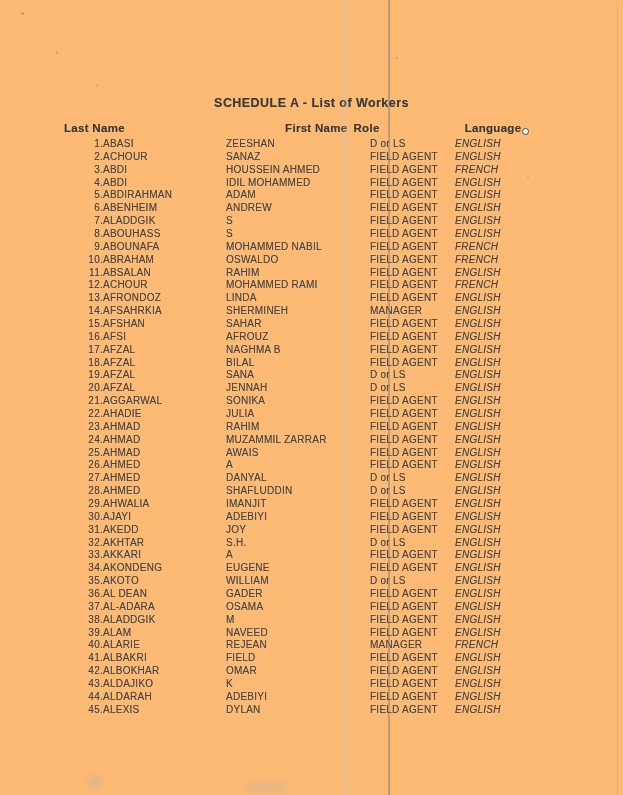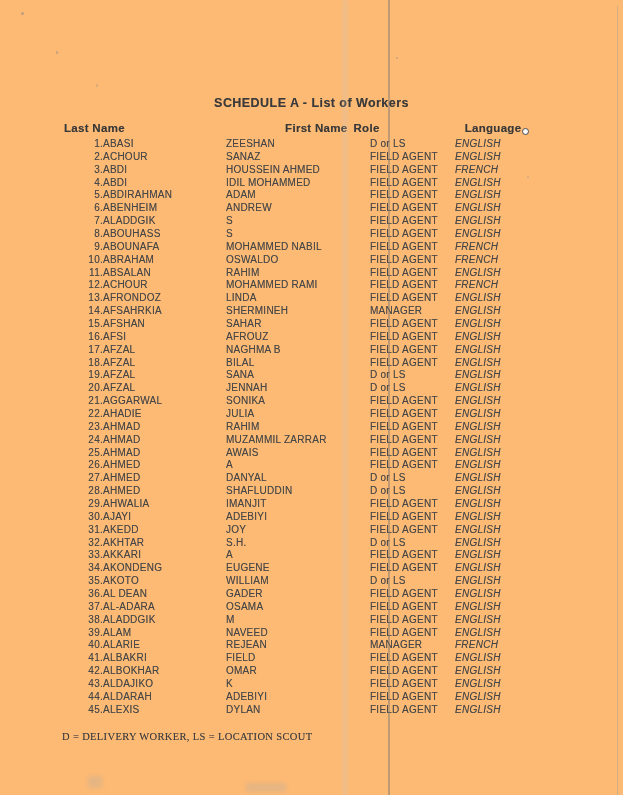--- a/index.html
+++ b/index.html
@@ -441,21 +441,20 @@
 
     <div class="trow">
       <span class="c-num">45.</span>
       <span class="c-last">ALEXIS</span>
       <span class="c-first">DYLAN</span>
       <span class="c-role">FIELD AGENT</span>
       <span class="c-lang">ENGLISH</span>
     </div>
   </div>
 
-  <div class="footnote">D = DELIVERY WORKER, LS = LOCATION SCOUT</div>
 
   <div class="crease-faint"></div>
   <div class="crease-main"></div>
   <div class="edge-line"></div>
   <div class="dot-ring"></div>
   <div class="speck s1"></div>
   <div class="speck s2"></div>
   <div class="speck s3"></div>
   <div class="speck s4"></div>
   <div class="speck s5"></div>

